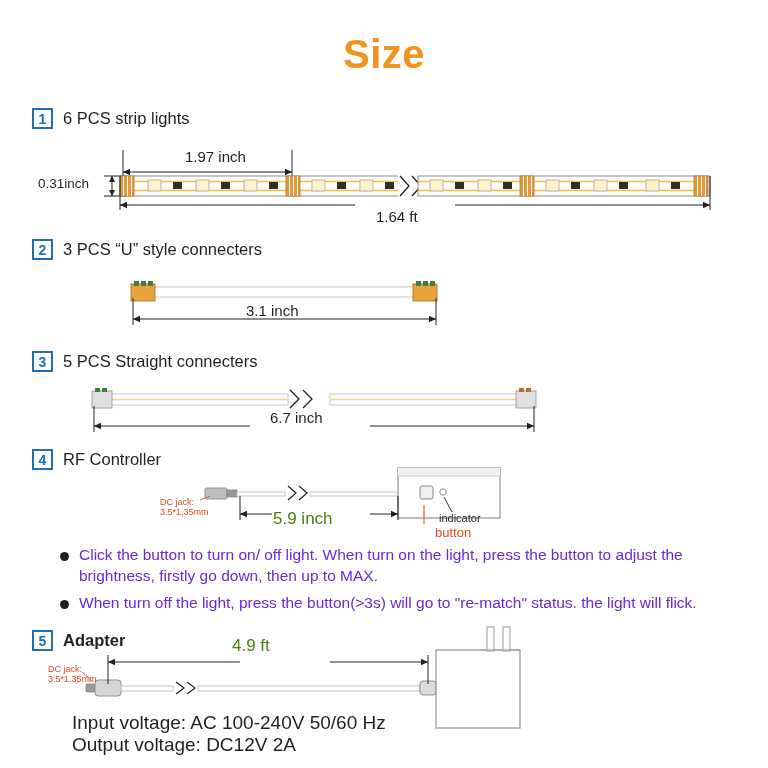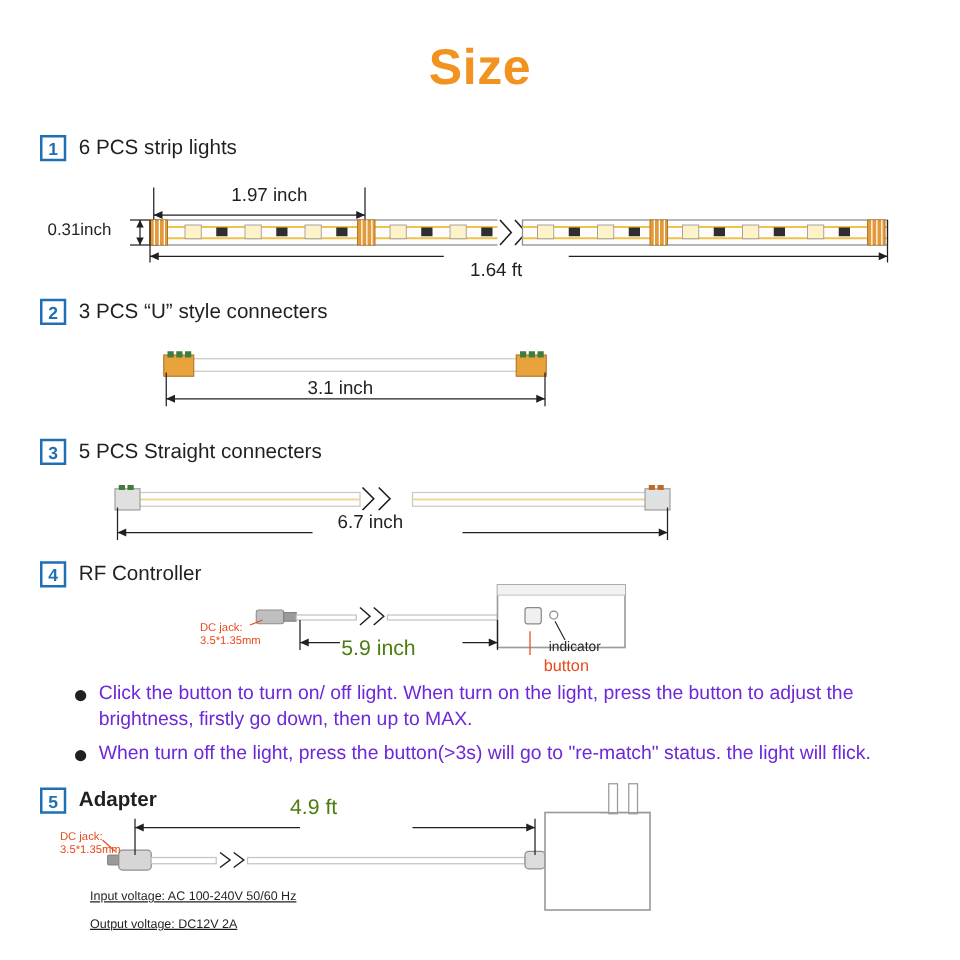--- a/index.html
+++ b/index.html
@@ -108,24 +108,23 @@
   }
   .bullet-text {
     font-size: 15.5px;
     line-height: 1.35;
     color: #6d28d9;
   }
   
   .adapter-text {
     position: absolute;
     left: 72px;
-    font-size: 10px;
+    font-size: 19px;
     color: #231f20;
     white-space: nowrap;
-    text-decoration: underline;
   }
   svg { display:block; }
   .svg-layer {
     position: absolute;
     left: 0; top: 0;
     width: 768px; height: 768px;
     pointer-events: none;
   }
 </style>
 </head>

